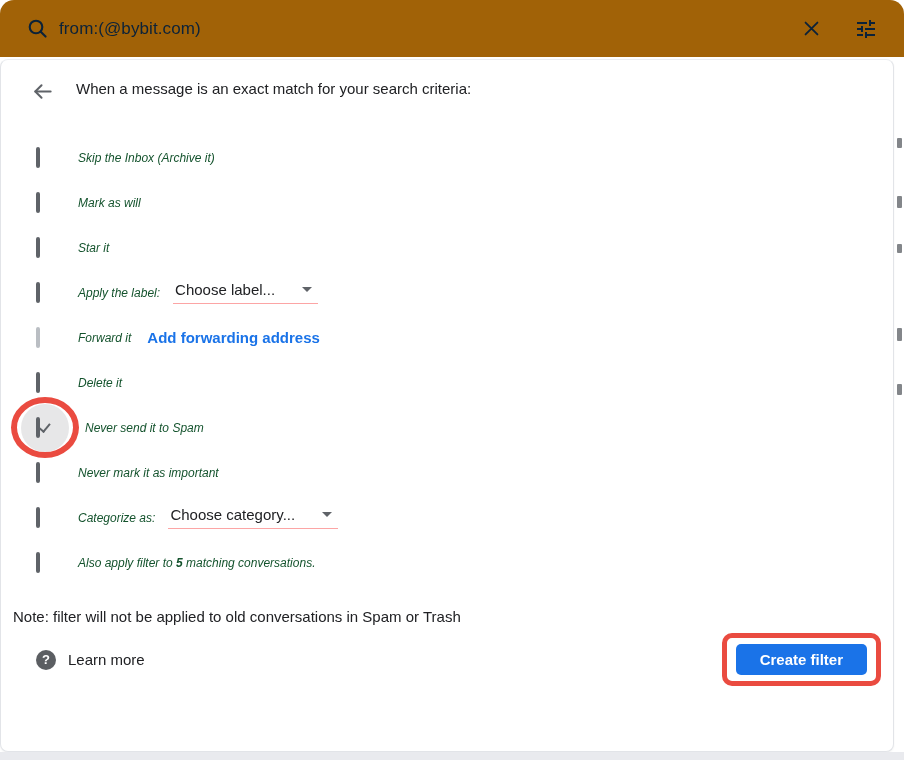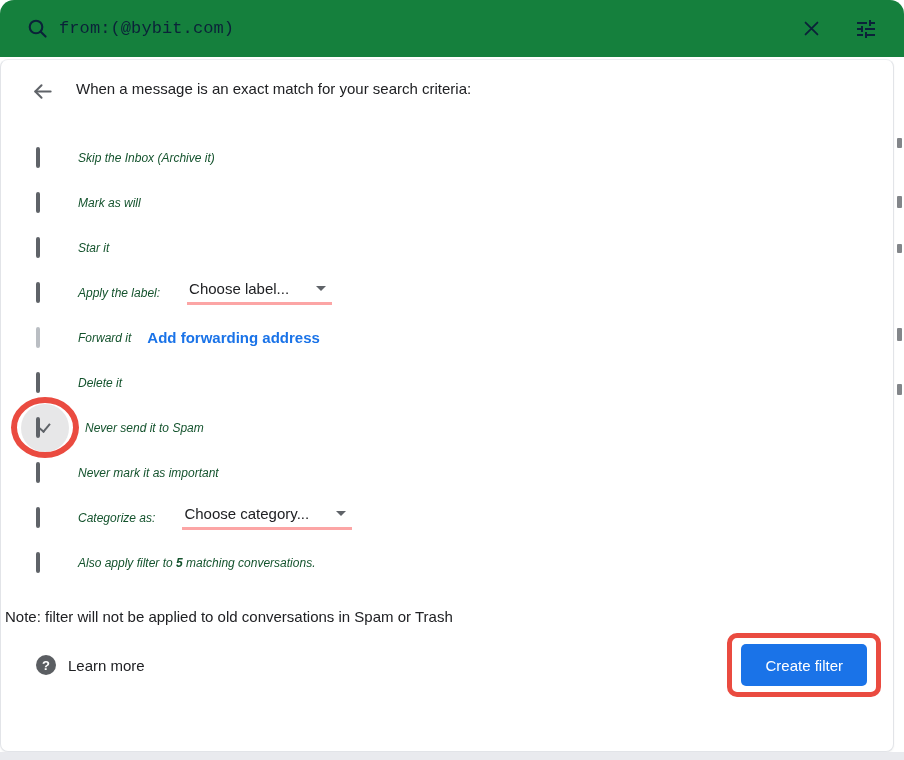--- a/index.html
+++ b/index.html
@@ -2,22 +2,22 @@
 <html><head>
 <meta charset="utf-8">
 <style>
   * { margin:0; padding:0; box-sizing:border-box; }
   html,body { background:#ffffff; }
   body { font-family:"Liberation Sans","DejaVu Sans",sans-serif; }
   .screen { position:relative; width:904px; height:760px; background:#ffffff; overflow:hidden; }
 
   
   .search-bar { position:absolute; top:0; left:0; width:904px; height:57px;
-    background:#15803d; border-radius:14px 14px 0 0;
-    display:flex; align-items:center; padding:0 26px 0 27px;font-family:Liberation Mono, monospace; }
+    background:#a16207; border-radius:14px 14px 0 0;
+    display:flex; align-items:center; padding:0 26px 0 27px; }
   .sb-query { flex:1; margin-left:11px; font-size:17px; color:#0b2239; letter-spacing:.1px;
     background:transparent; border:none; outline:none; font-family:inherit; }
   .sb-clear { margin-right:33px; display:flex; cursor:pointer; }
   .sb-tune { display:flex; cursor:pointer; }
 
   
   .panel { position:absolute; top:59px; left:0; width:894px; height:693px;
     background:#ffffff; border:1px solid #e2e4e8; border-top:1px solid #eceef1;
     border-radius:8px; box-shadow:0 1px 2px rgba(0,0,0,.06); }
 
@@ -25,48 +25,48 @@
   .header-label { margin-left:22px; font-size:15px; color:#202124; }
 
   .action-row { position:relative; height:45px; display:flex; align-items:center; padding-left:35px; }
   .cb-wrap { position:relative; z-index:2; width:18px; height:18px; flex-shrink:0; }
   .checkbox { width:18px; height:18px; border:2px solid #5f6368; border-radius:2px; background:#fff; cursor:pointer; }
   .checkbox.light { border-color:#babec3; }
   .checkbox.checked::after { content:""; position:absolute; left:5px; top:2px;
     width:5px; height:9px; border:solid #5f6368; border-width:0 2.4px 2.4px 0; transform:rotate(40deg); }
   .row-label { margin-left:24px; font-size:12px; color:#14532d;font-style:italic; }
 
-  .dropdown { margin-left:27px; display:flex; align-items:center;
-    border-bottom:3px solid #fca5a5; padding:0 6px 5px 2px; cursor:pointer; }
+  .dropdown { margin-left:13px; display:flex; align-items:center;
+    border-bottom:1px solid #fca5a5; padding:0 6px 5px 2px; cursor:pointer; }
   .dropdown-value { font-size:15px; color:#202124; }
   .caret { margin-left:27px; width:0; height:0;
     border-left:5px solid transparent; border-right:5px solid transparent; border-top:5.5px solid #5f6368; }
 
   .forward-link { margin-left:16px; color:#1a73e8; font-weight:700; font-size:15px; cursor:pointer; }
   .bold-num { font-weight:700; }
 
   
   .hover-circle { position:absolute; left:20px; top:-1px; width:48px; height:48px;
     border-radius:50%; background:#e7e7e8; z-index:1; }
   .red-ellipse { position:absolute; left:10px; top:-8px; width:68px; height:61px;
     border:6px solid #ea4b40; border-radius:50%; z-index:3; pointer-events:none; }
 
-  .note { margin-top:16px; height:30px; display:flex; align-items:center; padding-left:4px;
+  .note { margin-top:16px; height:30px; display:flex; align-items:center; padding-left:12px;
     font-size:15px; color:#202124; }
 
   .footer { display:flex; align-items:center; justify-content:space-between;
     margin-top:2px; padding:0 12px 0 35px; }
   .learn { display:flex; align-items:center; cursor:pointer; }
   .help-icon { width:20px; height:20px; border-radius:50%; background:#5b5e62; color:#ffffff;
     font-size:13px; font-weight:700; display:flex; align-items:center; justify-content:center; }
   .learn-label { margin-left:12px; font-size:15px; color:#202124; }
 
   .red-box { border:5px solid #ea4b40; border-radius:10px; padding:6px 9px; }
   .create-btn { display:block; background:#1a73e8; color:#ffffff; border:none; border-radius:5px;
-    height:42px; padding:0 24px; font-size:15px; font-weight:400; font-family:inherit; cursor:pointer; }
+    height:31px; padding:0 24px; font-size:15px; font-weight:700; font-family:inherit; cursor:pointer; }
 
   
   .edge-mark { position:absolute; left:897px; width:5px; background:#6d7175; opacity:.85; border-radius:1px; }
   .bottom-strip { position:absolute; left:0; bottom:0; width:904px; height:8px; background:#e9eaee; }
 </style>
 </head>
 <body>
 
 <div class="screen">
 

